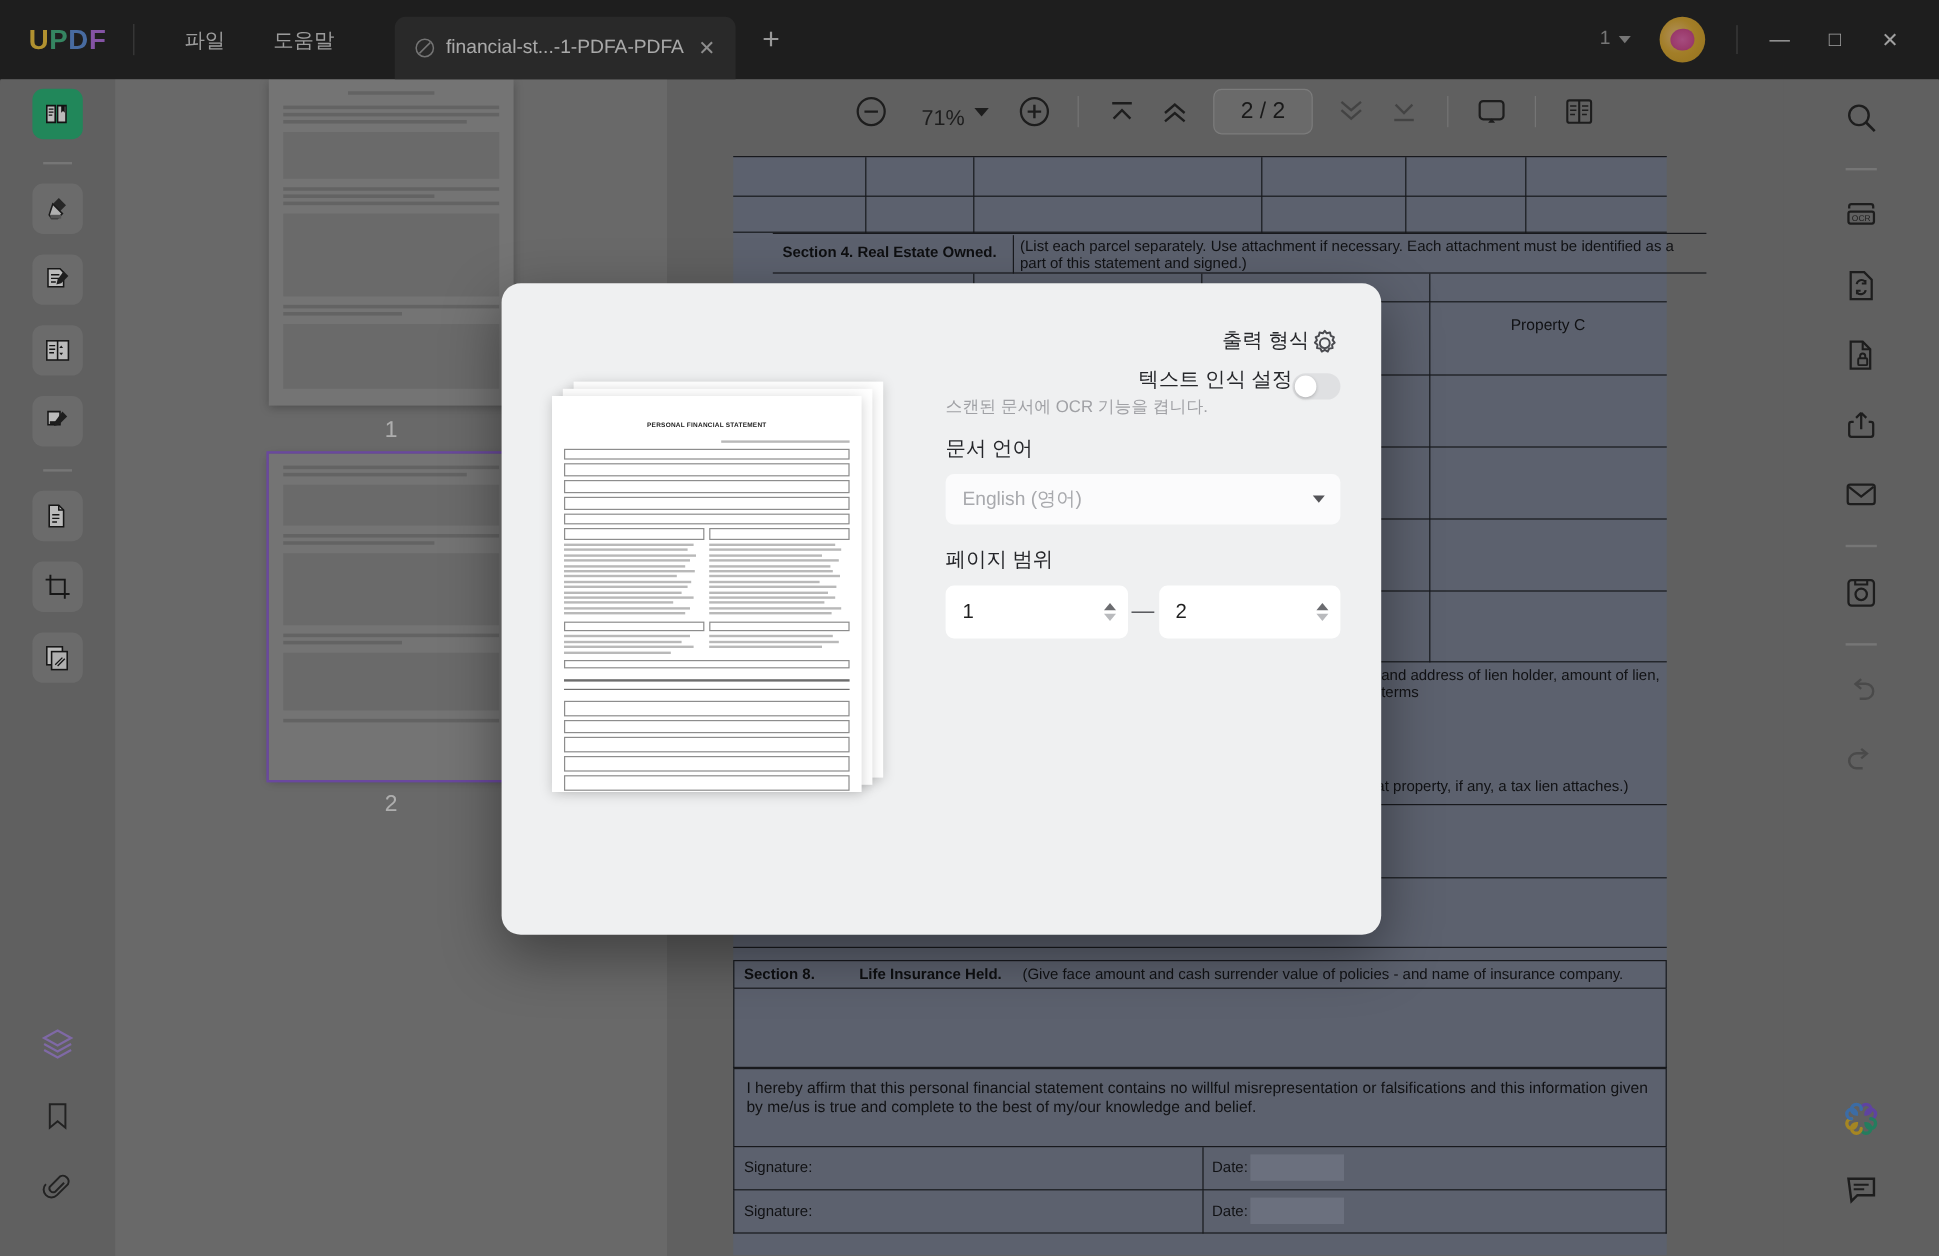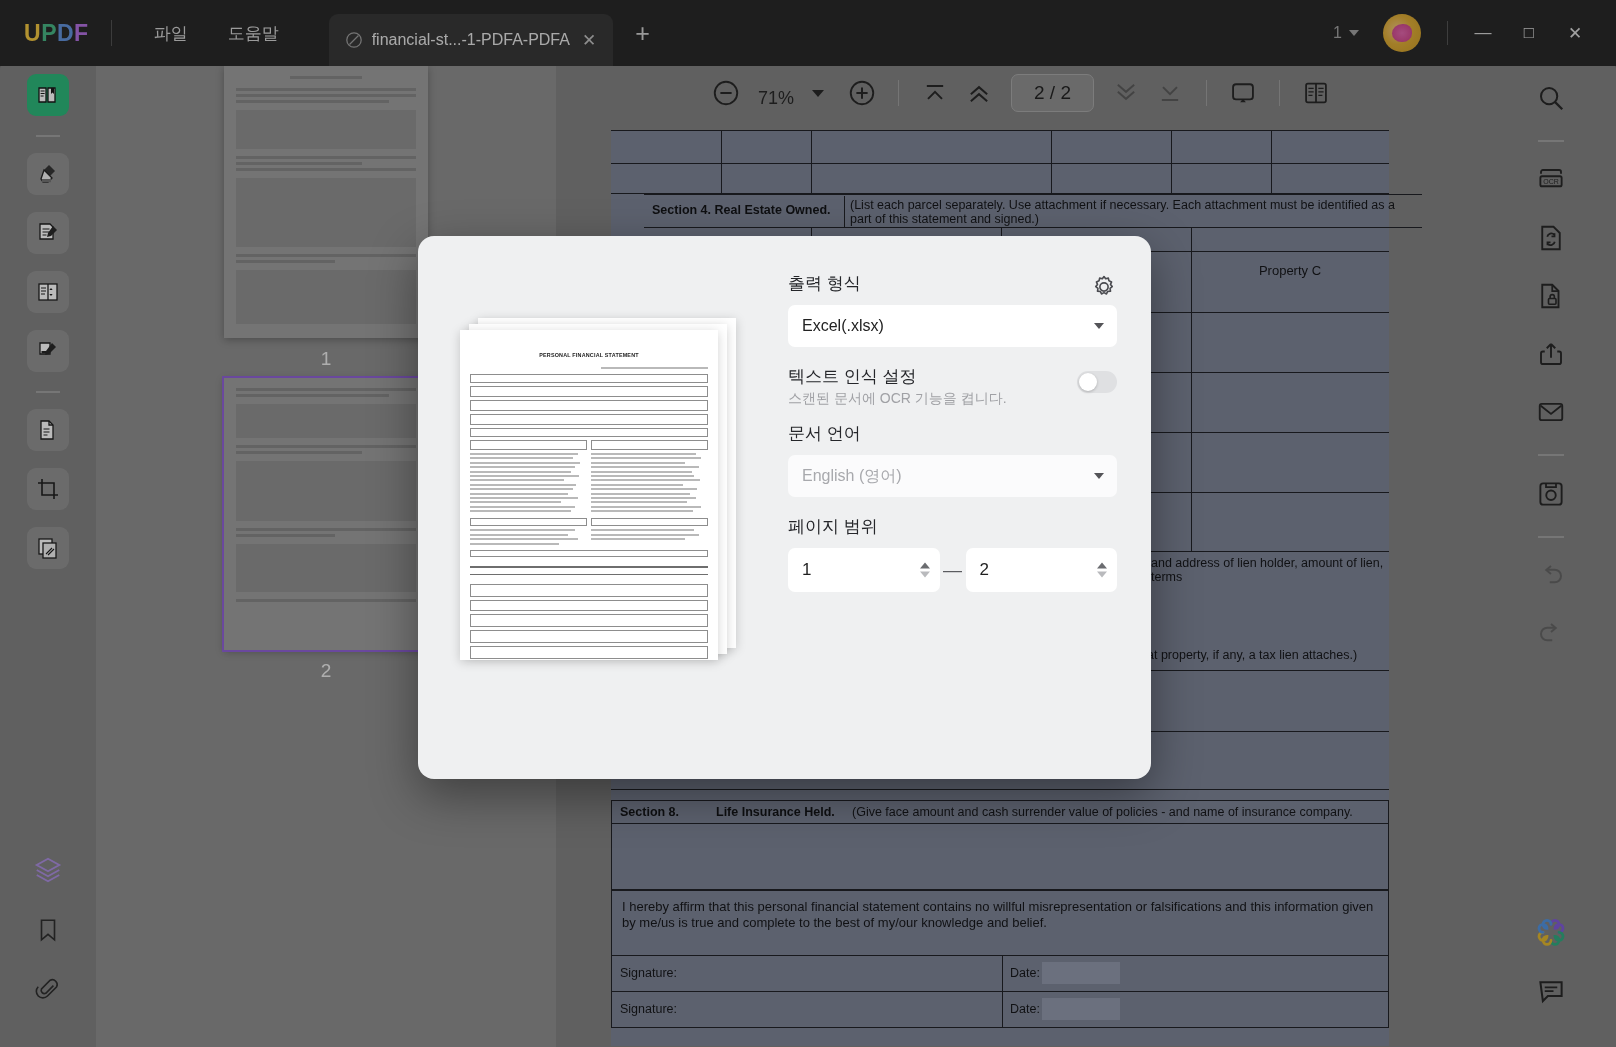--- a/index.html
+++ b/index.html
@@ -95,21 +95,21 @@
   
   .doc-area {
     position:absolute; left:556px; top:0; right:130px; height:991px;
     background:#7d7d7d; overflow:hidden;
   }
   .doc-toolbar {
     height:74px; display:flex; align-items:center; justify-content:center; gap:0;
     color:#1d1d1d;
   }
   .tbtn { width:44px;height:44px;display:flex;align-items:center;justify-content:center; }
-  .zoom-val { font-size:18px; color:#1d1d1d; min-width:56px; text-align:center;margin-top:10px; }
+  .zoom-val { font-size:18px; color:#1d1d1d; min-width:56px; text-align:right;margin-top:10px; }
   .caret-dn { width:0;height:0;border-left:6px solid transparent;border-right:6px solid transparent;border-top:7px solid #1d1d1d; margin:0 16px 0 8px; }
   .tb-sep { width:1px;height:26px;background:#9b9b9b;margin:0 14px; }
   .page-box {
     border:1px solid #a5a5a5; border-radius:7px; background:rgba(255,255,255,.12);
     padding:7px 22px; font-size:19px; color:#181818; margin:0 10px;
   }
   .dim { opacity:.42; }
 
   
   .pdf-page {
@@ -145,21 +145,21 @@
   .pv3 { left:0;    top:12px; width:258px; height:330px; overflow:hidden; }
   .pv-head { text-align:center; font-size:5.4px; font-weight:bold; color:#1c1c1c; margin-top:22px; letter-spacing:.2px; }
   .pv-body { margin:9px 10px 0; }
   .pvline { height:2px; background:#b9b9b9; margin-bottom:2.4px; }
   .pvbox { border:.6px solid #8d8d8d; margin-bottom:3px; }
   .pvrow { display:flex; gap:4px; }
   .pvcol { flex:1; }
 
   .modal-right { flex:1; padding:36px 34px 0 10px; }
   .fld-label { font-size:17px; color:#25262a; margin-bottom:10px; }
-  .lbl-row { display:flex; align-items:center; justify-content:space-between; }
+  .lbl-row { display:flex; align-items:center; justify-content:flex-end; }
   .select {
     position:relative; height:42px; background:#fff; border-radius:7px;
     display:flex; align-items:center; padding:0 34px 0 14px;
     font-size:16px; color:#222; margin-bottom:18px;
   }
   .select.placeholder { color:#a8a9ad; background:#fbfbfc; }
   .sel-caret {
     position:absolute; right:13px; top:50%; transform:translateY(-50%);
     width:0;height:0;border-left:5px solid transparent;border-right:5px solid transparent;border-top:6px solid #545458;
   }
@@ -649,24 +649,20 @@
 
       <div class="lbl-row">
         <div class="fld-label">출력 형식</div>
         <div>
           <svg width="26" height="26" viewBox="0 0 24 24">
             <path d="M12 8.2A3.8 3.8 0 1012 15.8 3.8 3.8 0 0012 8.2z" fill="none" stroke="#4a4b50" stroke-width="1.5"></path>
             <path d="M12 2.4l1.5 2 2.5-.6.6 2.5 2.4 1-1 2.3 1.6 2-2 1.6.4 2.6-2.6.3-1.1 2.3-2.3-1.2-2.3 1.2-1.1-2.3-2.6-.3.4-2.6-2-1.6 1.6-2-1-2.3 2.4-1 .6-2.5 2.5.6z" fill="none" stroke="#4a4b50" stroke-width="1.5" stroke-linejoin="round"></path>
           </svg>
         </div>
       </div>
-      <div class="select">
-        <span>Excel(.xlsx)</span>
-        <span class="sel-caret"></span>
-      </div>
 
       <div class="lbl-row">
         <div class="fld-label">텍스트 인식 설정</div>
         <div class="toggle">
           <div class="knob"></div>
         </div>
       </div>
       <div class="sub-note">스캔된 문서에 OCR 기능을 켭니다.</div>
 
       <div class="fld-label">문서 언어</div>

